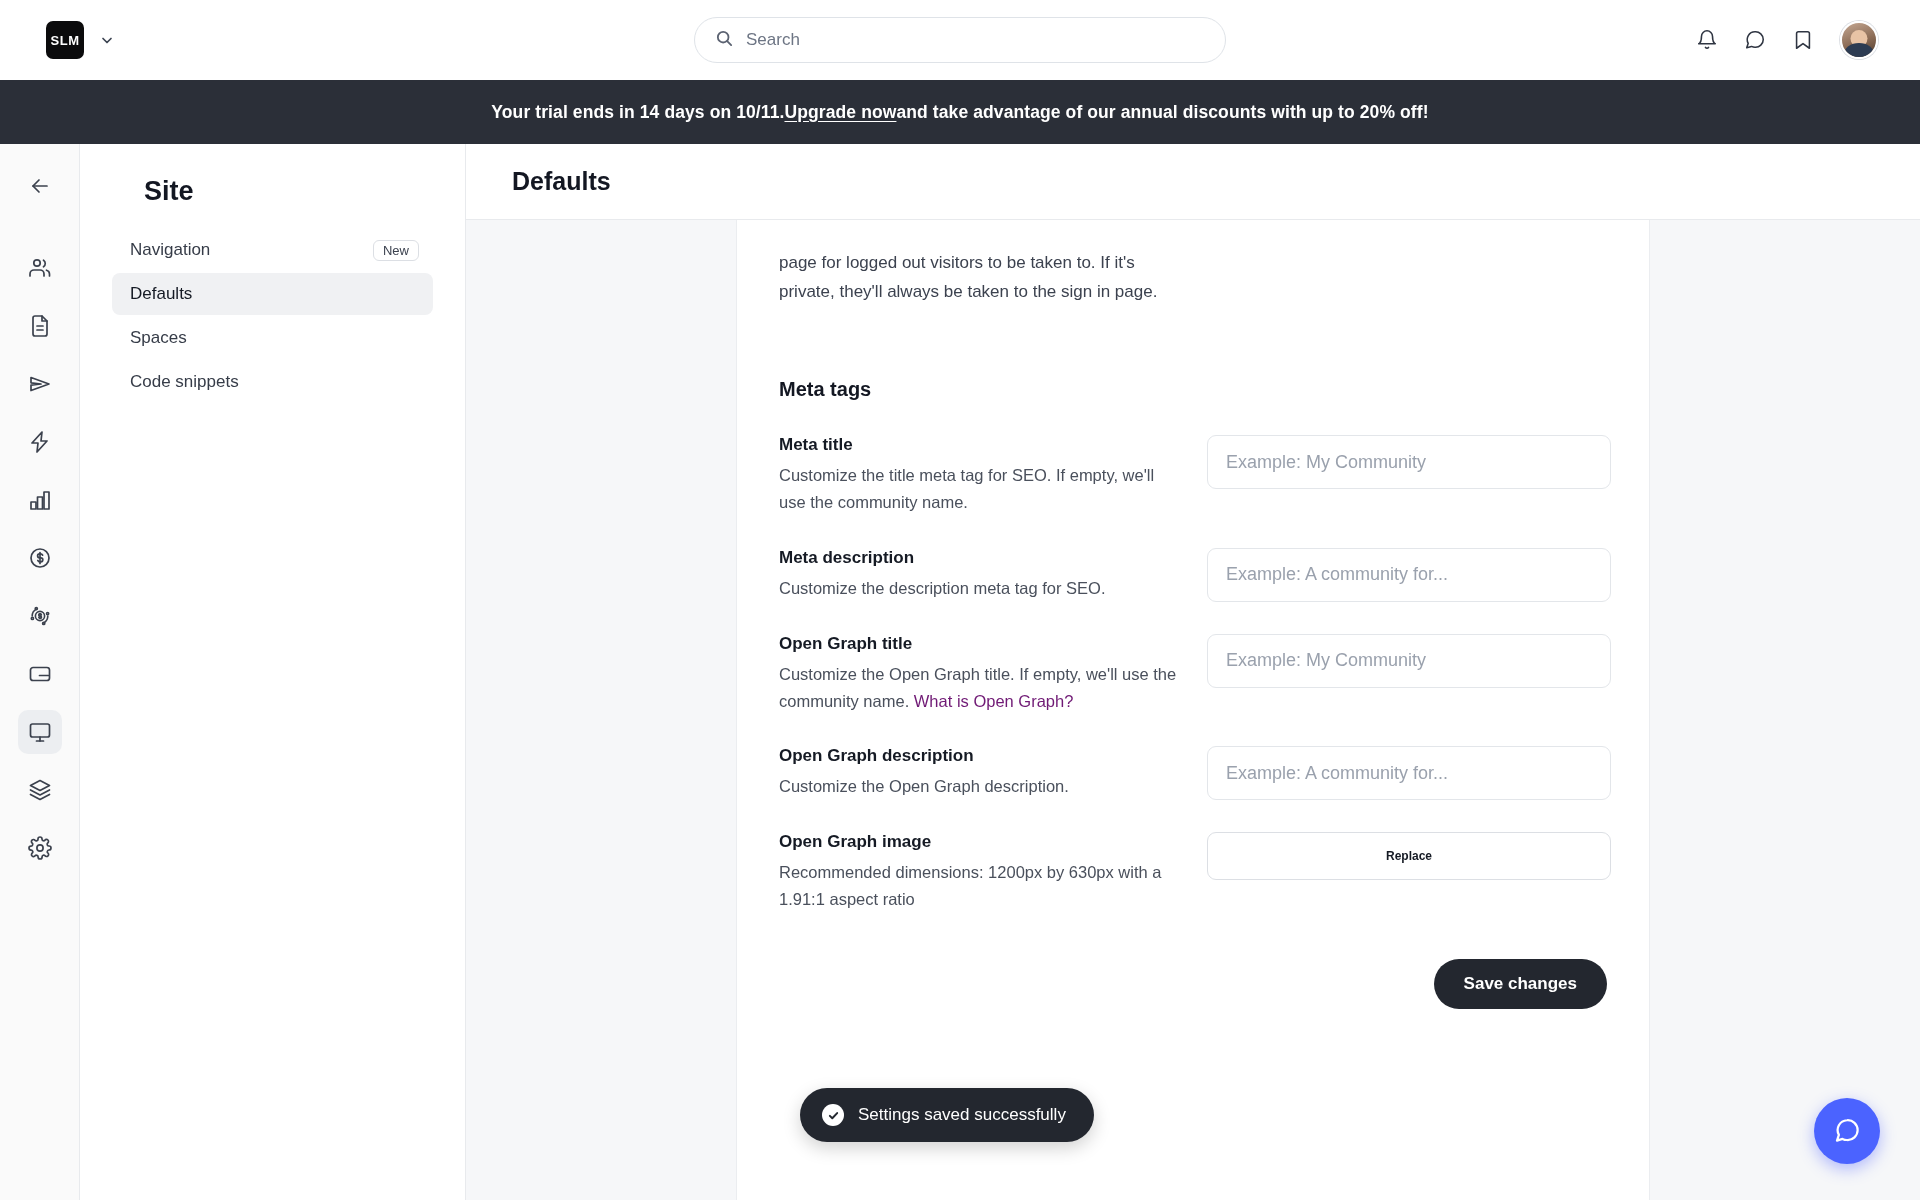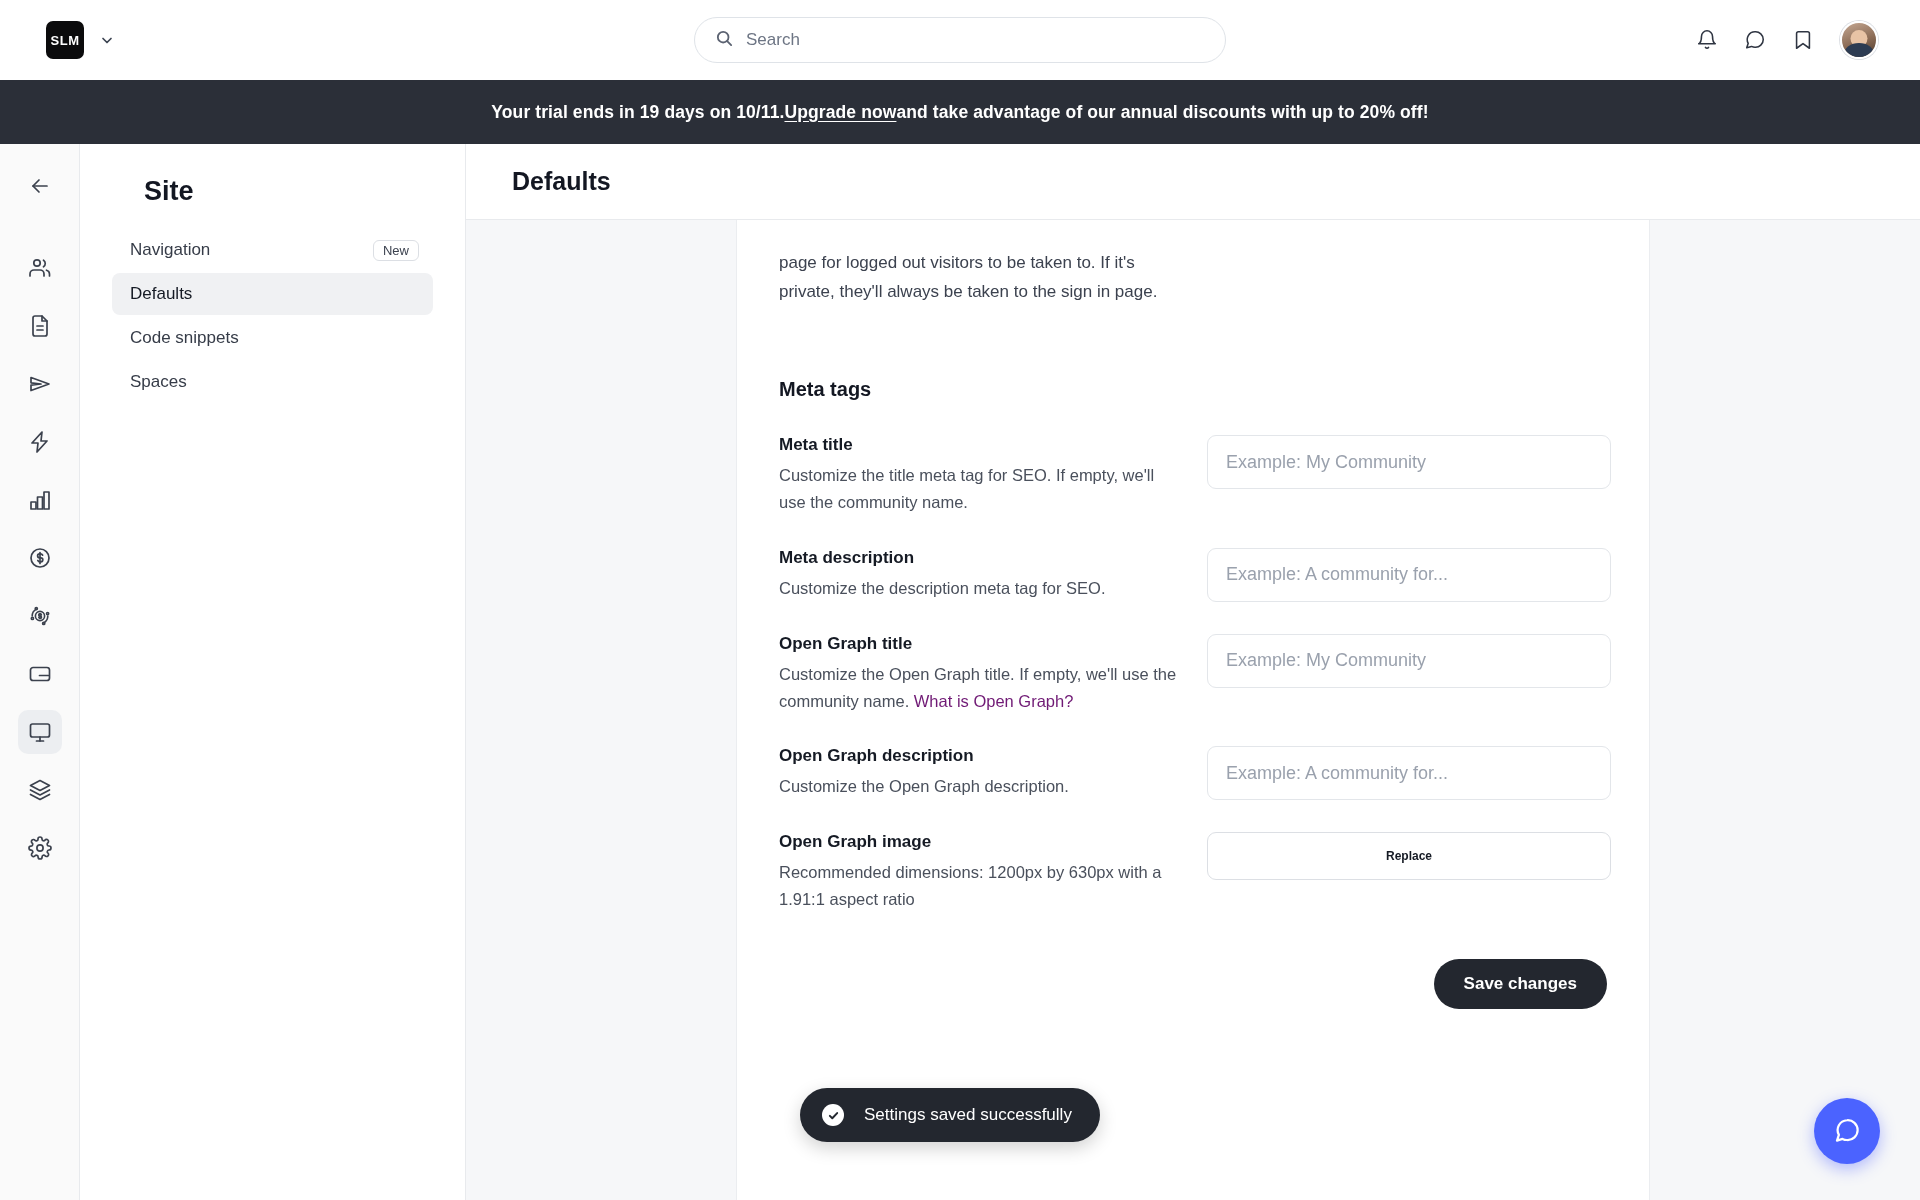--- a/index.html
+++ b/index.html
@@ -176,21 +176,21 @@
     font-size: 17px; font-weight: 700;
     display: flex; align-items: center; justify-content: center;
     cursor: pointer; border: none;
   }
 
   
   .toast {
     position: absolute; left: 800px; bottom: 58px;
     height: 54px; padding: 0 28px 0 22px;
     background: #23272f; color: #ffffff; border-radius: 27px;
-    display: flex; align-items: center; gap: 20px;
+    display: flex; align-items: center; gap: 14px;
     font-size: 17px; font-weight: 400;
     box-shadow: 0 6px 18px rgba(0,0,0,.18);
   }
   .toast-check {
     width: 22px; height: 22px; border-radius: 50%;
     background: #ffffff; color: #23272f;
     display: flex; align-items: center; justify-content: center;
     font-size: 13px; font-weight: 700;
   }
 
@@ -244,21 +244,21 @@
     <span class="tb-icon">
       <svg width="22" height="22" viewBox="0 0 24 24" fill="none" stroke="currentColor" stroke-width="1.7" stroke-linecap="round" stroke-linejoin="round">
           <path d="M19 21l-7-5-7 5V5a2 2 0 0 1 2-2h10a2 2 0 0 1 2 2z"></path>
         </svg>
     </span>
     <span class="avatar"></span>
   </div>
 </div>
 
 <div class="banner">
-  <span>Your trial ends in 19 days on 10/11. </span>
+  <span>Your trial ends in 14 days on 10/11. </span>
     <a>Upgrade now</a>
     <span> and take advantage of our annual discounts with up to 20% off!</span>
 </div>
 
 <div class="rail">
   <div class="rail-item">
     <svg width="24" height="24" viewBox="0 0 24 24" fill="none" stroke="currentColor" stroke-width="1.7" stroke-linecap="round" stroke-linejoin="round">
         <path d="M19 12H5"></path>
         <path d="M11 18l-6-6 6-6"></path>
       </svg>
@@ -350,25 +350,25 @@
   <div class="nav-item">
     <span>Navigation</span>
     <span class="badge-new">New</span>
   </div>
 
   <div class="nav-item active">
     <span>Defaults</span>
   </div>
 
   <div class="nav-item">
+    <span>Spaces</span>
+  </div>
+
+  <div class="nav-item">
     <span>Code snippets</span>
-  </div>
-
-  <div class="nav-item">
-    <span>Spaces</span>
   </div>
 </div>
 
 <div class="main">
 
   <div class="main-header">
     <h1>Defaults</h1>
   </div>
 
   <div class="card">

